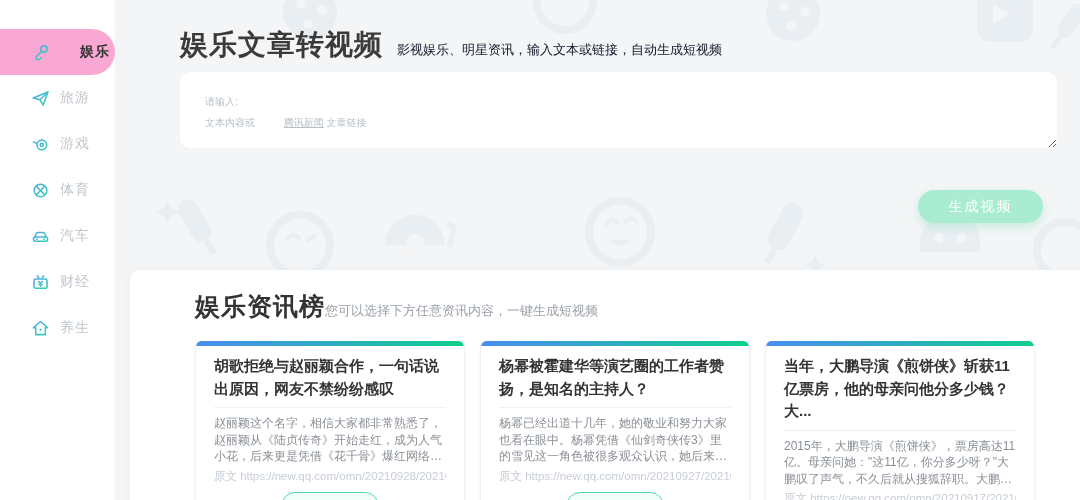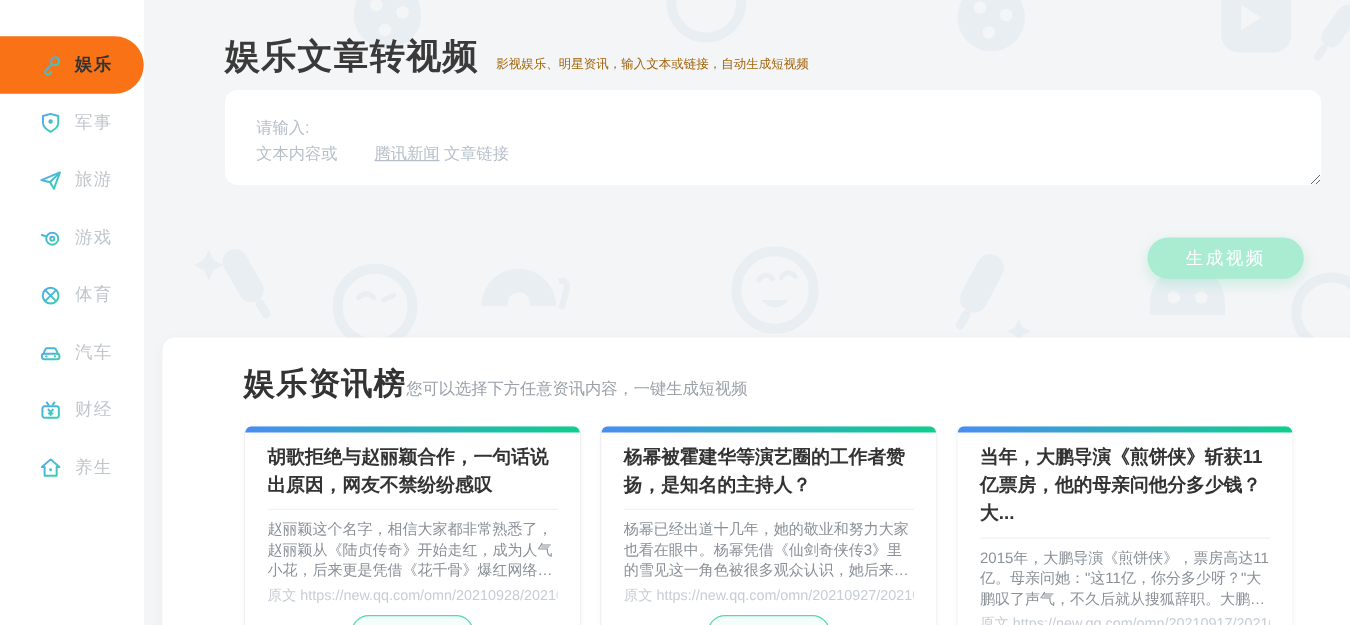--- a/index.html
+++ b/index.html
@@ -3,38 +3,38 @@
 <meta charset="utf-8">
 <style>
   * { margin:0; padding:0; box-sizing:border-box; }
   html,body { width:1080px; height:500px; overflow:hidden; }
   body { font-family:"Liberation Sans","DejaVu Sans",sans-serif; background:#fff; position:relative; }
 
   
   .sidebar { position:absolute; left:0; top:0; width:115px; height:500px; background:#fff; z-index:5; padding-top:29px; }
   .side-item { height:46px; display:flex; align-items:center; padding-left:30px; cursor:pointer; }
   .side-item .lbl { font-size:14px; color:#c0c6cc; margin-left:9px; letter-spacing:1px; }
-  .side-item.active { background:#f97316; border-radius:0 23px 23px 0; }
+  .side-item.active { background:#f9a8d4; border-radius:0 23px 23px 0;gap:20px; }
   .side-item.active .lbl { color:#333; font-weight:bold; }
   .side-item svg { width:21px; height:21px; flex:none; }
 
   
   .main { position:absolute; left:115px; top:0; width:965px; height:500px; background:#f4f5f6; overflow:hidden; }
   .decor { position:absolute; left:0; top:0; width:965px; height:290px; pointer-events:none; }
 
   .page-header { position:absolute; left:65px; top:26px; white-space:nowrap; }
   .page-title { font-size:28px; font-weight:600; color:#3a3a3a; display:inline; letter-spacing:1px;text-align:right; }
-  .page-sub { font-size:10px; color:#a16207; margin-left:14px; }
+  .page-sub { font-size:13px; color:#0f172a; margin-left:14px; }
 
   
   .composer { position:absolute; left:65px; top:72px; width:877px; height:76px; }
   .composer textarea { width:100%; height:100%; border:none; outline:none; border-radius:10px;
       background:#fff; resize:both; padding:20px 25px; font-size:13px; color:#333;
       font-family:"Liberation Sans","DejaVu Sans",sans-serif; }
-  .ph { position:absolute; left:25px; top:19px; font-size:13px; line-height:21px; color:#b6bfc9; pointer-events:none; }
+  .ph { position:absolute; left:25px; top:19px; font-size:10px; line-height:21px; color:#b6bfc9; pointer-events:none; }
   .ph .ph-link { text-decoration:underline;margin-left:26px; }
 
   .gen-btn { position:absolute; right:37px; top:190px; width:125px; height:33px; border:none; border-radius:17px;
       background:#a9ecd2; color:#fff; font-size:14px; letter-spacing:2px; cursor:pointer;
       box-shadow:0 4px 10px rgba(120,220,185,.35); font-family:inherit; }
 
   
   .feed { position:absolute; left:15px; right:-20px; top:270px; height:245px; background:#fff;
       border-radius:10px; box-shadow:0 2px 10px rgba(0,0,0,.04); padding:20px 0 0 65px; }
   .feed-head { white-space:nowrap; }
@@ -70,27 +70,20 @@
 <nav class="sidebar">
 
   <div class="side-item active">
     <svg viewBox="0 0 24 24" fill="none" stroke="url(#icg)" stroke-width="1.8" stroke-linecap="round">
       <circle cx="16" cy="8" r="3.6"></circle>
         <path d="M13.4 10.6 L8 16 c-1.4 1.4 -1.3 2.8 -.2 3.7 c1.1 .9 2.4 .8 3.5 -.3 l1.2 -1.2"></path>
     </svg>
     <span class="lbl">娱乐</span>
   </div>
 
-  <div class="side-item">
-    <svg viewBox="0 0 24 24" fill="none" stroke="url(#icg)" stroke-width="1.8" stroke-linejoin="round">
-      <path d="M12 3.5 l7 2 v6 c0 4 -3 6 -7 8.5 c-4 -2.5 -7 -4.5 -7 -8.5 v-6 z"></path>
-        <circle cx="12" cy="10.5" r="2" fill="url(#icg)" stroke="none"></circle>
-    </svg>
-    <span class="lbl">军事</span>
-  </div>
 
   <div class="side-item">
     <svg viewBox="0 0 24 24" fill="none" stroke="url(#icg)" stroke-width="1.8" stroke-linejoin="round">
       <path d="M3.5 11.5 L20.5 4.5 L15 19.5 L11.5 13.5 Z"></path>
         <path d="M11.5 13.5 L20.5 4.5"></path>
     </svg>
     <span class="lbl">旅游</span>
   </div>
 
 

